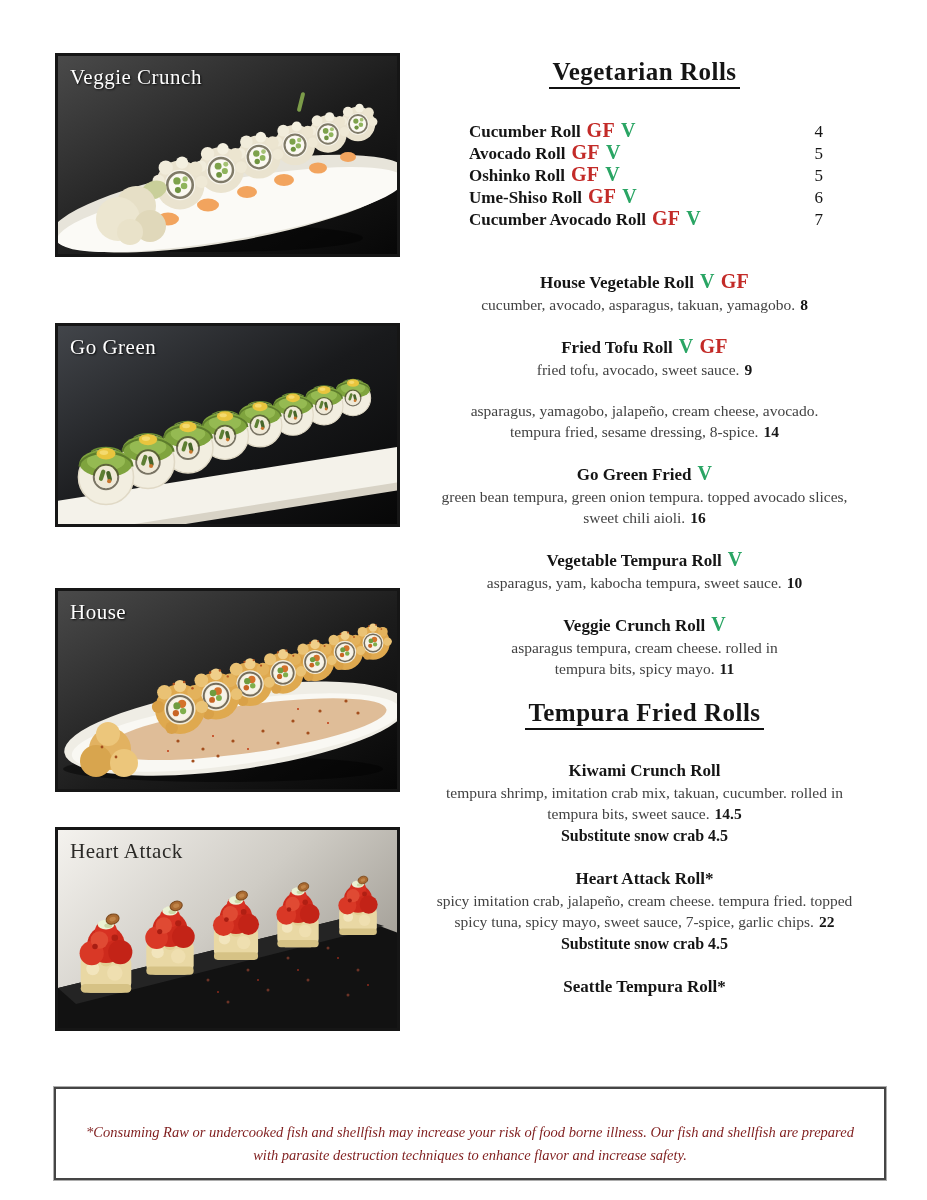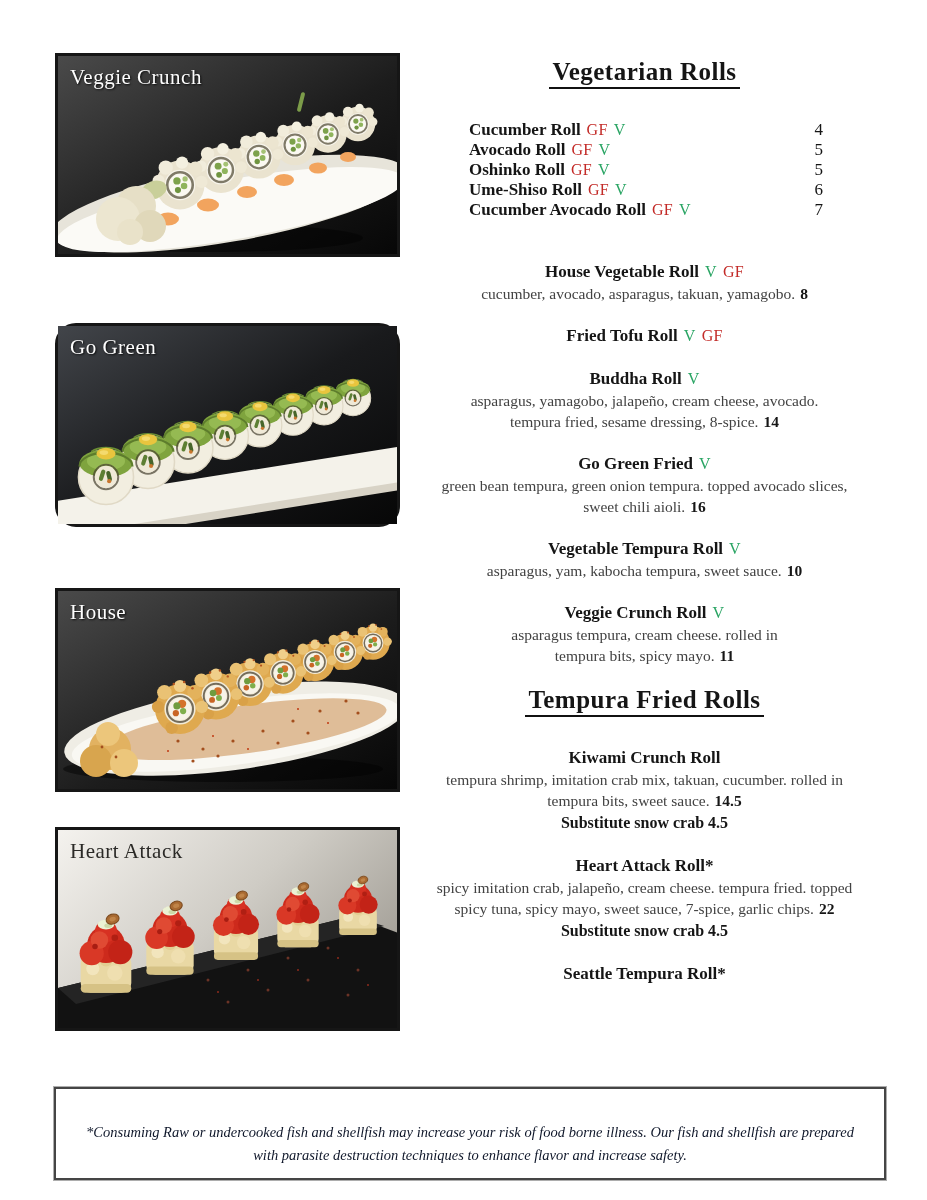--- a/index.html
+++ b/index.html
@@ -7,48 +7,48 @@
         font-family:"Liberation Serif","DejaVu Serif",serif;color:#151515;}
 
   
   .photo{position:absolute;left:55px;width:339px;height:198px;border:3px solid #161616;
          background:#3b82f6;}
   .photo svg{display:block;width:100%;height:100%;}
   .photo-label{position:absolute;top:9px;left:12px;font-size:21px;font-weight:normal;
                color:#fdfdfd;letter-spacing:.5px;text-shadow:1px 1px 2px rgba(0,0,0,.85);}
   .photo-label.dark{color:#2b2a27;text-shadow:none;}
   #photo-1{top:53px;}
-  #photo-2{top:323px;border-radius:21px;}
+  #photo-2{top:323px;}
   #photo-3{top:588px;}
   #photo-4{top:827px;}
 
   
   .menu-col{position:absolute;left:412px;top:58px;width:465px;text-align:center;}
   .section-title{font-size:25px;font-weight:bold;letter-spacing:.5px;margin:0 0 34px;}
   .section-title .underline{border-bottom:2px solid #111;padding:0 3px 2px;}
   .section-title.second{margin-top:16px;margin-bottom:32px;}
 
   .price-list{text-align:left;padding:0 54px 0 57px;margin:0 0 40px;}
   .price-row{display:flex;justify-content:space-between;align-items:baseline;
              font-size:17px;font-weight:bold;line-height:20px;}
   .price-row .price{font-weight:normal;font-size:17px;}
 
   .menu-item{margin-bottom:20px;}
   .item-name{font-size:17px;font-weight:bold;line-height:23px;}
-  .tag{font-size:16px;font-weight:normal;margin-left:6px;letter-spacing:.3px;}
+  .tag{font-size:20px;font-weight:bold;margin-left:6px;letter-spacing:.3px;}
   .tag:empty{display:none;margin:0;}
   .item-desc{font-size:15.5px;color:#424242;line-height:21px;white-space:pre-line;}
   .item-price{font-weight:bold;color:#161616;margin-left:5px;font-size:15.5px;}
   .item-note{font-size:16px;font-weight:bold;line-height:22px;margin-top:1px;}
 
   
   .footer{position:absolute;left:54px;top:1087px;width:832px;box-sizing:border-box;
           border:2px solid #454545;box-shadow:0 0 0 1px #adadad;
           padding:9px 30px 11px;text-align:center;font-style:italic;
-          font-size:14.5px;line-height:23px;color:#0f172a;white-space:pre-line;}
+          font-size:14.5px;line-height:23px;color:#7f1d1d;white-space:pre-line;}
 </style>
 </head>
 <body>
 
 <div class="page">
 
   <div class="photo" id="photo-1">
     <svg viewBox="0 0 339 198">
       <defs>
         <linearGradient id="bg1" x1="0" y1="0" x2="1" y2="1">
@@ -292,24 +292,24 @@
       </div>
     </div>
 
     <div class="menu-item">
       <div class="item-name"><span>House Vegetable Roll</span><span class="tag" style="color: rgb(42, 165, 100);">V</span><span class="tag" style="color: rgb(195, 43, 40);">GF</span></div>
       <div class="item-desc"><span>cucumber, avocado, asparagus, takuan, yamagobo.</span><span class="item-price">8</span></div>
     </div>
 
     <div class="menu-item">
       <div class="item-name"><span>Fried Tofu Roll</span><span class="tag" style="color: rgb(42, 165, 100);">V</span><span class="tag" style="color: rgb(195, 43, 40);">GF</span></div>
-    </div>
-
-    <div class="menu-item">
-      <div class="item-name"><span>Buddha Roll</span><span class="tag" style="color: rgb(42, 165, 100);">V</span></div>
+      <div class="item-desc"><span>fried tofu, avocado, sweet sauce.</span><span class="item-price">9</span></div>
+    </div>
+
+    <div class="menu-item">
       <div class="item-desc"><span>asparagus, yamagobo, jalapeño, cream cheese, avocado.
 tempura fried, sesame dressing, 8-spice.</span><span class="item-price">14</span></div>
     </div>
 
     <div class="menu-item">
       <div class="item-name"><span>Go Green Fried</span><span class="tag" style="color: rgb(42, 165, 100);">V</span></div>
       <div class="item-desc"><span>green bean tempura, green onion tempura. topped avocado slices,
 sweet chili aioli.</span><span class="item-price">16</span></div>
     </div>
 

